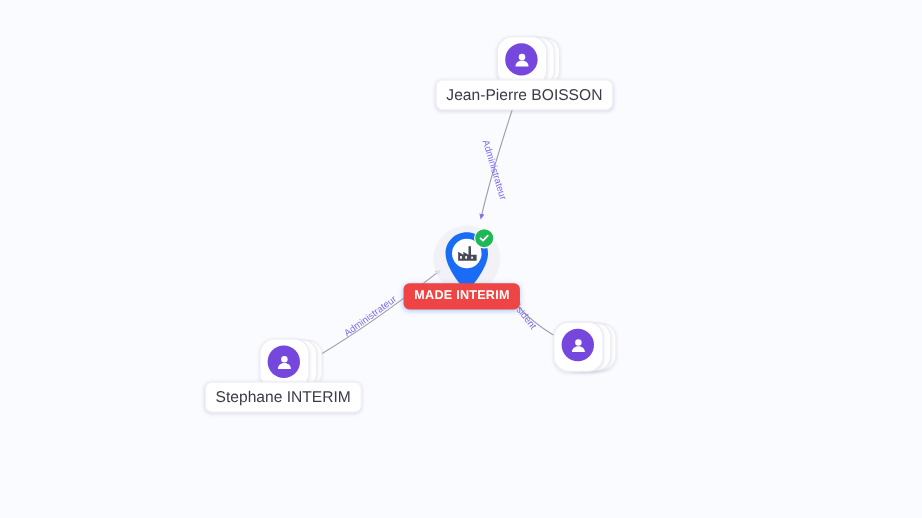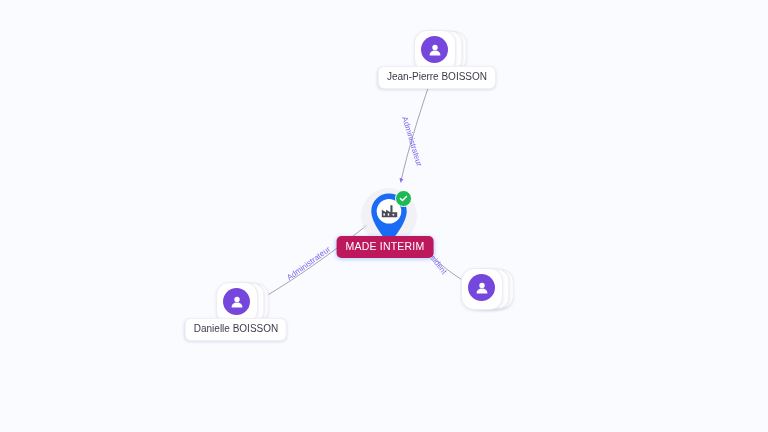--- a/index.html
+++ b/index.html
@@ -68,21 +68,21 @@
     justify-content: center;
   }
   .avatar svg { display: block; }
 
   
   .node-label {
     position: absolute;
     white-space: nowrap;
     background: #ffffff;
     color: #3b3b48;
-    font-size: 10px;
+    font-size: 13px;
     line-height: 1;
     padding: 5px 8px 6px 8px;
     border-radius: 6px;
     border: 1px solid #efeff5;
     box-shadow: 0 1px 3px rgba(60, 60, 110, 0.16);
     transform: translateX(-50%);
   }
 
   
   .company-node {
@@ -118,24 +118,24 @@
     border-radius: 50%;
     background: #1eb854;
     border: 1.5px solid #ffffff;
     display: flex;
     align-items: center;
     justify-content: center;
   }
   .company-label {
     position: absolute;
     white-space: nowrap;
-    background: #be185d;
+    background: #ef4444;
     color: #ffffff;
     font-size: 10.5px;
-    font-weight: normal;
+    font-weight: bold;
     letter-spacing: 0.2px;
     line-height: 1;
     padding: 5px 9px 6px 9px;
     border-radius: 5px;
     box-shadow: 0 1px 4px rgba(26, 108, 245, 0.35);
     transform: translateX(-50%);
   }
 
   
   .edge-label {
@@ -193,21 +193,21 @@
       <div class="card c2"></div>
       <div class="card c1"></div>
     </div>
     <div class="avatar">
       <svg width="16" height="16" viewBox="0 0 16 16">
         <circle cx="8" cy="5.4" r="2.7" fill="#ffffff"></circle>
         <path d="M2.6 13.4c0-3.1 2.4-4.9 5.4-4.9s5.4 1.8 5.4 4.9z" fill="#ffffff"></path>
       </svg>
     </div>
   </div>
-  <div class="node-label" style="left:236px; top:318px;">Danielle BOISSON</div>
+  <div class="node-label" style="left:236px; top:318px;">Stephane INTERIM</div>
 
   <div class="person-node" style="left:461px; top:266px;">
     <div class="card-stack">
       <div class="card c3"></div>
       <div class="card c2"></div>
       <div class="card c1"></div>
     </div>
     <div class="avatar">
       <svg width="16" height="16" viewBox="0 0 16 16">
         <circle cx="8" cy="5.4" r="2.7" fill="#ffffff"></circle>

